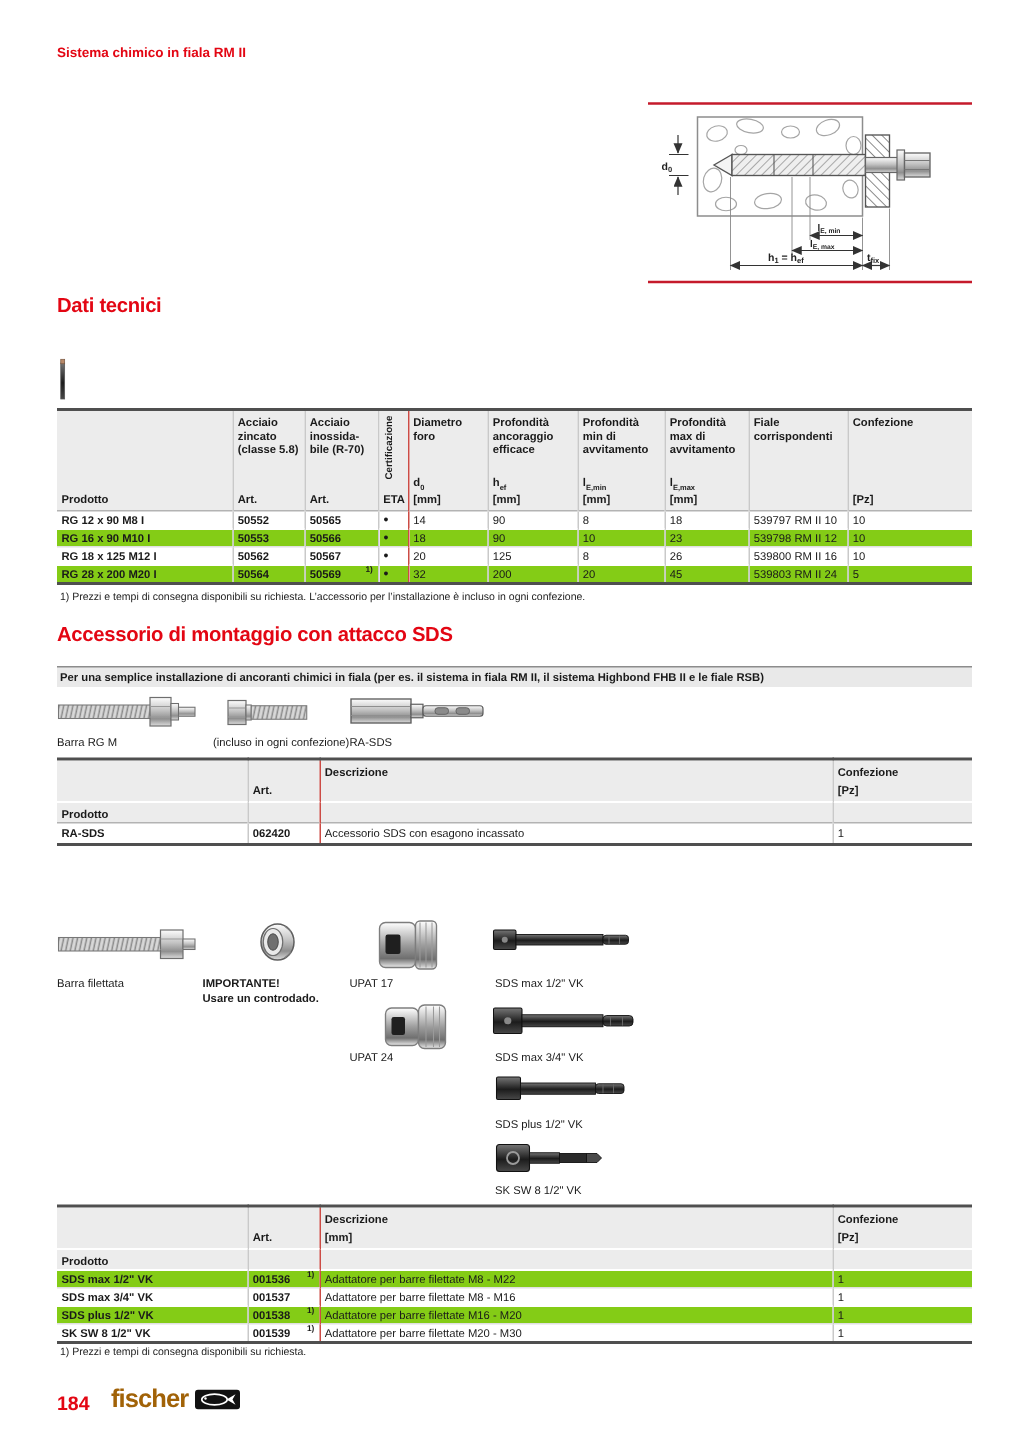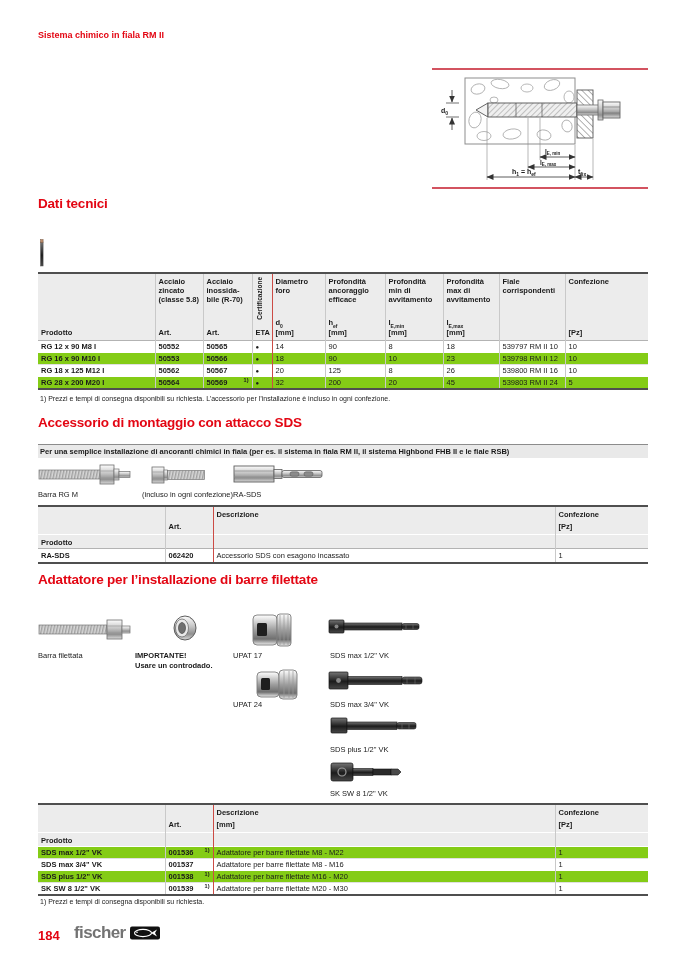--- a/index.html
+++ b/index.html
@@ -36,21 +36,21 @@
   .subhead th{height:11px;background:#ececec;font-weight:bold;vertical-align:bottom;
               padding:1px 3px !important;border-top:1px solid #fff;}
   .eta{font-size:6px;}
   .artc{display:flex;justify-content:space-between;align-items:flex-start;}
   .nt{font-size:5.5px;position:relative;top:-1px;margin-left:3px;}
   .footnote{font-size:7px;color:#222;}
   .caption{font-size:7.5px;color:#1a1a1a;text-align:center;}
   .caption.bold{font-weight:bold;}
 
   .footer-num{font-size:13px;font-weight:bold;color:#e30613;}
-  .logo-text{font-size:17px;font-weight:bold;color:#737373;letter-spacing:-0.6px;}
+  .logo-text{font-size:17px;font-weight:bold;color:#a16207;letter-spacing:-0.6px;}
   .logo-wrap{display:flex;align-items:center;gap:4px;}
 
   svg text{font-family:"Liberation Sans",sans-serif;}
 </style>
 </head>
 <body>
 
 <svg width="0" height="0" style="position:absolute" aria-hidden="true">
   <defs>
     <linearGradient id="gSteel" x1="0" y1="0" x2="0" y2="1">
@@ -407,21 +407,20 @@
         <tr style="height:14px;">
           <td class="b">RA-SDS</td>
           <td class="b">062420</td>
           <td class="redl">Accessorio SDS con esagono incassato</td>
           <td>1</td>
         </tr>
       </tbody>
     </table>
   </div>
 
-  <h2 class="abs sec-title" style="left:38px;top:572px;margin:0;">Adattatore per l’installazione di barre filettate</h2>
 
   <div class="abs" style="left:38px;top:614px;">
     <svg width="95" height="30" viewBox="0 0 95 30">
       <rect x="1" y="11" width="68" height="9" fill="url(#pThread)" stroke="#777" stroke-width="0.7"></rect>
       <rect x="69" y="6" width="15" height="19" fill="url(#gSteel)" stroke="#6e6e6e" stroke-width="0.8"></rect>
       <line x1="69" y1="12" x2="84" y2="12" stroke="#9a9a9a" stroke-width="0.7"></line>
       <line x1="69" y1="19" x2="84" y2="19" stroke="#9a9a9a" stroke-width="0.7"></line>
       <rect x="84" y="12" width="8" height="7" fill="url(#gSteel)" stroke="#6e6e6e" stroke-width="0.7"></rect>
     </svg>
   </div>

